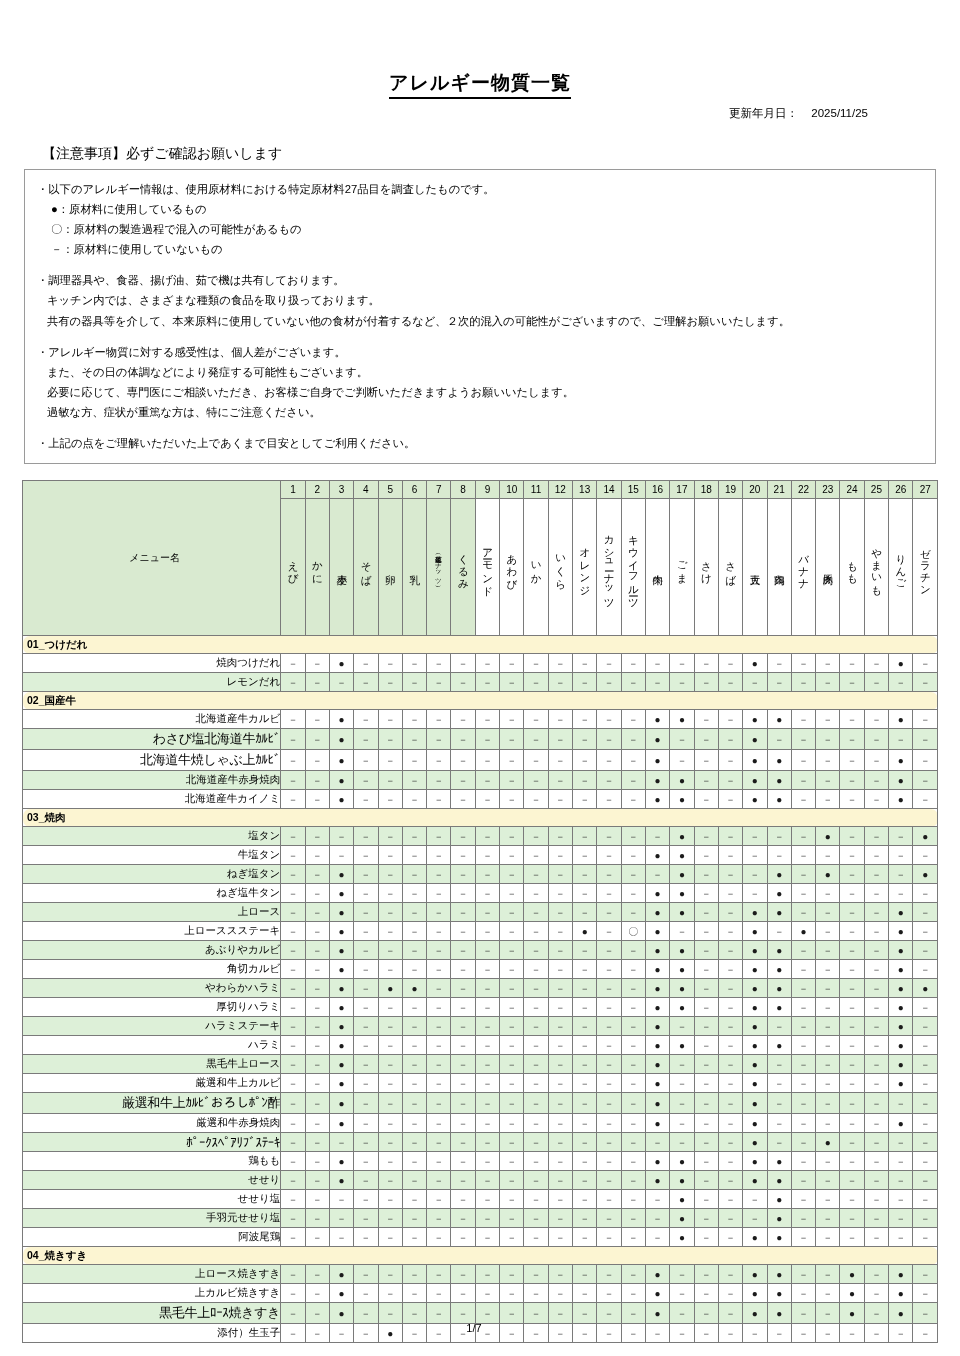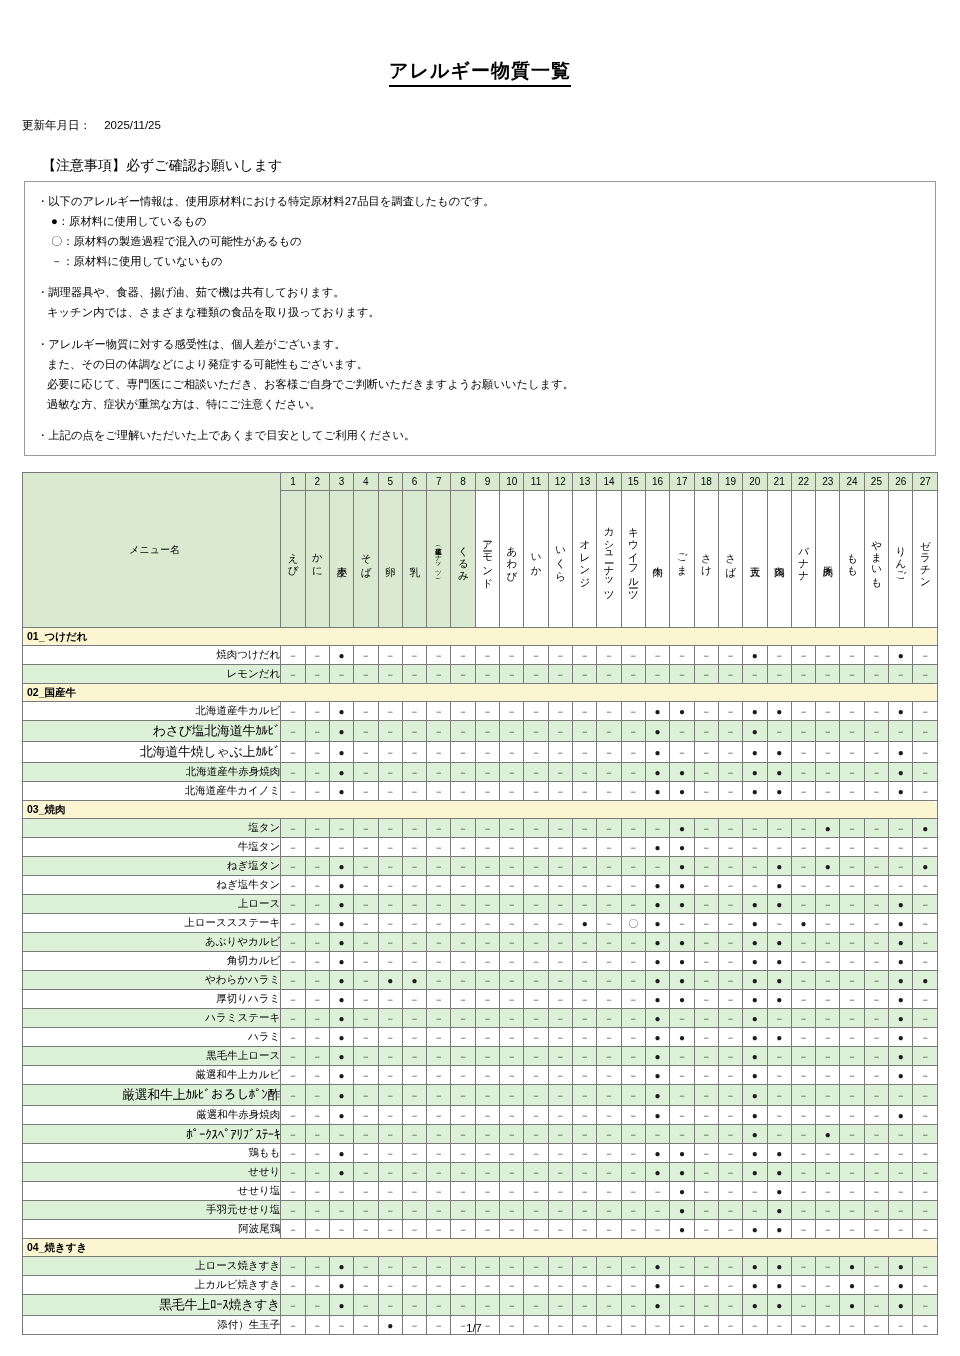--- a/index.html
+++ b/index.html
@@ -13,38 +13,39 @@
     font-family: "Liberation Sans", "DejaVu Sans", sans-serif;
     color: #000000;
     position: relative;
     overflow: hidden;
   }
   .page {
     width: 960px;
     height: 1356px;
     position: relative;
     box-sizing: border-box;
-    padding: 0 22px;
+    padding: 12px 22px;
   }
   
   .title-wrap {
     text-align: center;
     padding-top: 58px;
   }
   .doc-title {
     display: inline-block;
     font-size: 19px;
     font-weight: bold;
     letter-spacing: 1px;
     border-bottom: 2px solid #000;
     padding-bottom: 1px;
   }
   .updated-row {
+    text-align: right;
     font-size: 11.5px;
-    margin-top: 31px;
+    margin-top: 7px;
     padding-right: 70px;
   }
   .updated-label { margin-right: 10px; }
   
   .notice-heading {
     font-size: 14px;
     margin: 24px 0 6px 20px;
   }
   .notice-box {
     border: 1px solid #9a9a9a;
@@ -158,20 +159,21 @@
   <div class="notice-heading">【注意事項】必ずご確認お願いします</div>
 
   <div class="notice-box">
     <div class="n-line">・以下のアレルギー情報は、使用原材料における特定原材料27品目を調査したものです。</div>
     <div class="n-line n-indent1">●：原材料に使用しているもの</div>
     <div class="n-line n-indent1">〇：原材料の製造過程で混入の可能性があるもの</div>
     <div class="n-line n-indent1">－：原材料に使用していないもの</div>
     <div class="n-gap"></div>
     <div class="n-line">・調理器具や、食器、揚げ油、茹で機は共有しております。</div>
     <div class="n-line n-indent2">キッチン内では、さまざまな種類の食品を取り扱っております。</div>
+    <div class="n-line n-indent2">共有の器具等を介して、本来原料に使用していない他の食材が付着するなど、２次的混入の可能性がございますので、ご理解お願いいたします。</div>
     <div class="n-gap"></div>
     <div class="n-line">・アレルギー物質に対する感受性は、個人差がございます。</div>
     <div class="n-line n-indent2">また、その日の体調などにより発症する可能性もございます。</div>
     <div class="n-line n-indent2">必要に応じて、専門医にご相談いただき、お客様ご自身でご判断いただきますようお願いいたします。</div>
     <div class="n-line n-indent2">過敏な方、症状が重篤な方は、特にご注意ください。</div>
     <div class="n-gap"></div>
     <div class="n-line">・上記の点をご理解いただいた上であくまで目安としてご利用ください。</div>
   </div>
 
   <div class="tbl-wrap">

